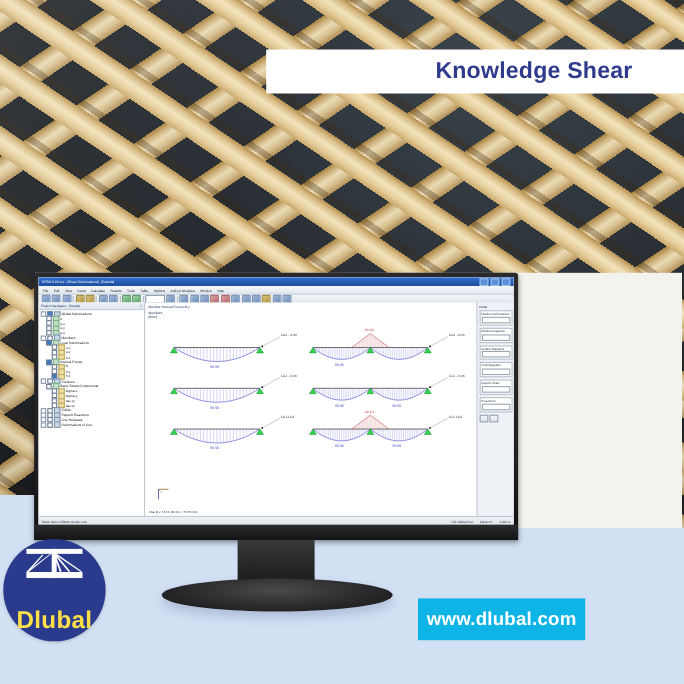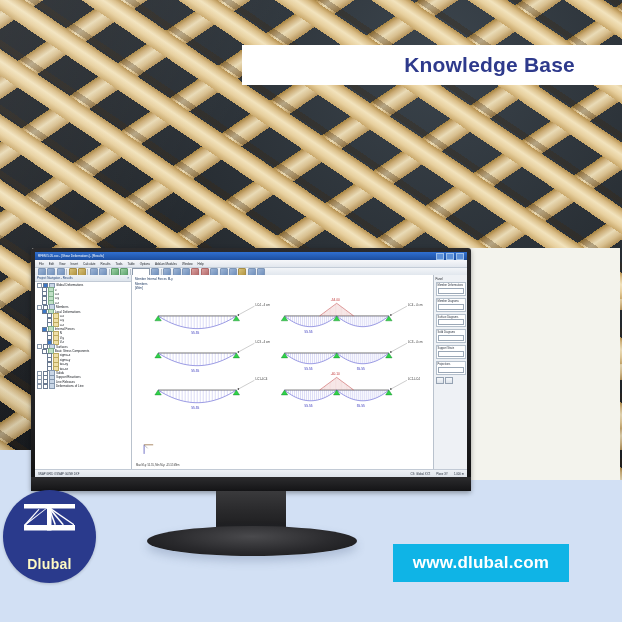--- a/index.html
+++ b/index.html
@@ -194,25 +194,25 @@
   
   .beams{position:absolute;left:0;top:0;width:100%;height:100%;}
 
   
   .logo{
     position:absolute;left:3px;top:490px;width:93px;height:93px;border-radius:50%;
     background:#2a3a8c;display:flex;flex-direction:column;align-items:center;justify-content:center;
     box-shadow:0 1px 3px rgba(0,0,0,.18);
   }
   .logo .mark{width:57px;height:34px;display:block;}
-  .logo .wordmark{color:#fef9c3;font-size:14px;font-weight:bold;letter-spacing:.3px;margin-top:20px;}
+  .logo .wordmark{color:#fde047;font-size:22px;font-weight:bold;letter-spacing:.3px;margin-top:20px;}
 
   
   .urlbtn{
-    position:absolute;left:393px;top:544px;width:176px;height:38px;
+    position:absolute;left:380px;top:544px;width:152px;height:38px;
     background:#0fb4e6;display:flex;align-items:center;justify-content:center;
   }
   .urlbtn span{color:#ffffff;font-size:17px;font-weight:bold;letter-spacing:.2px;}
 </style>
 </head>
 <body>
 
 <div id="stage">
 
   <div class="photo">
@@ -220,21 +220,21 @@
     <div class="slats b"></div>
     <div class="slats a"></div>
     <div class="slats c"></div>
     <div class="shade"></div>
   </div>
 
   <div class="pale-panel"></div>
   <div class="photo-cut"></div>
 
   <div class="kb-band">
-    <span>Knowledge Base</span>
+    <span>Knowledge Shear</span>
   </div>
 
   <div class="monitor">
     <div class="mon-bezel">
       <div class="mon-screen">
 
         <div class="app">
 
           <div class="app-title">
             <span class="tt">RFEM 5.05.xxx - [Shear Deformations] - [Results]</span>

